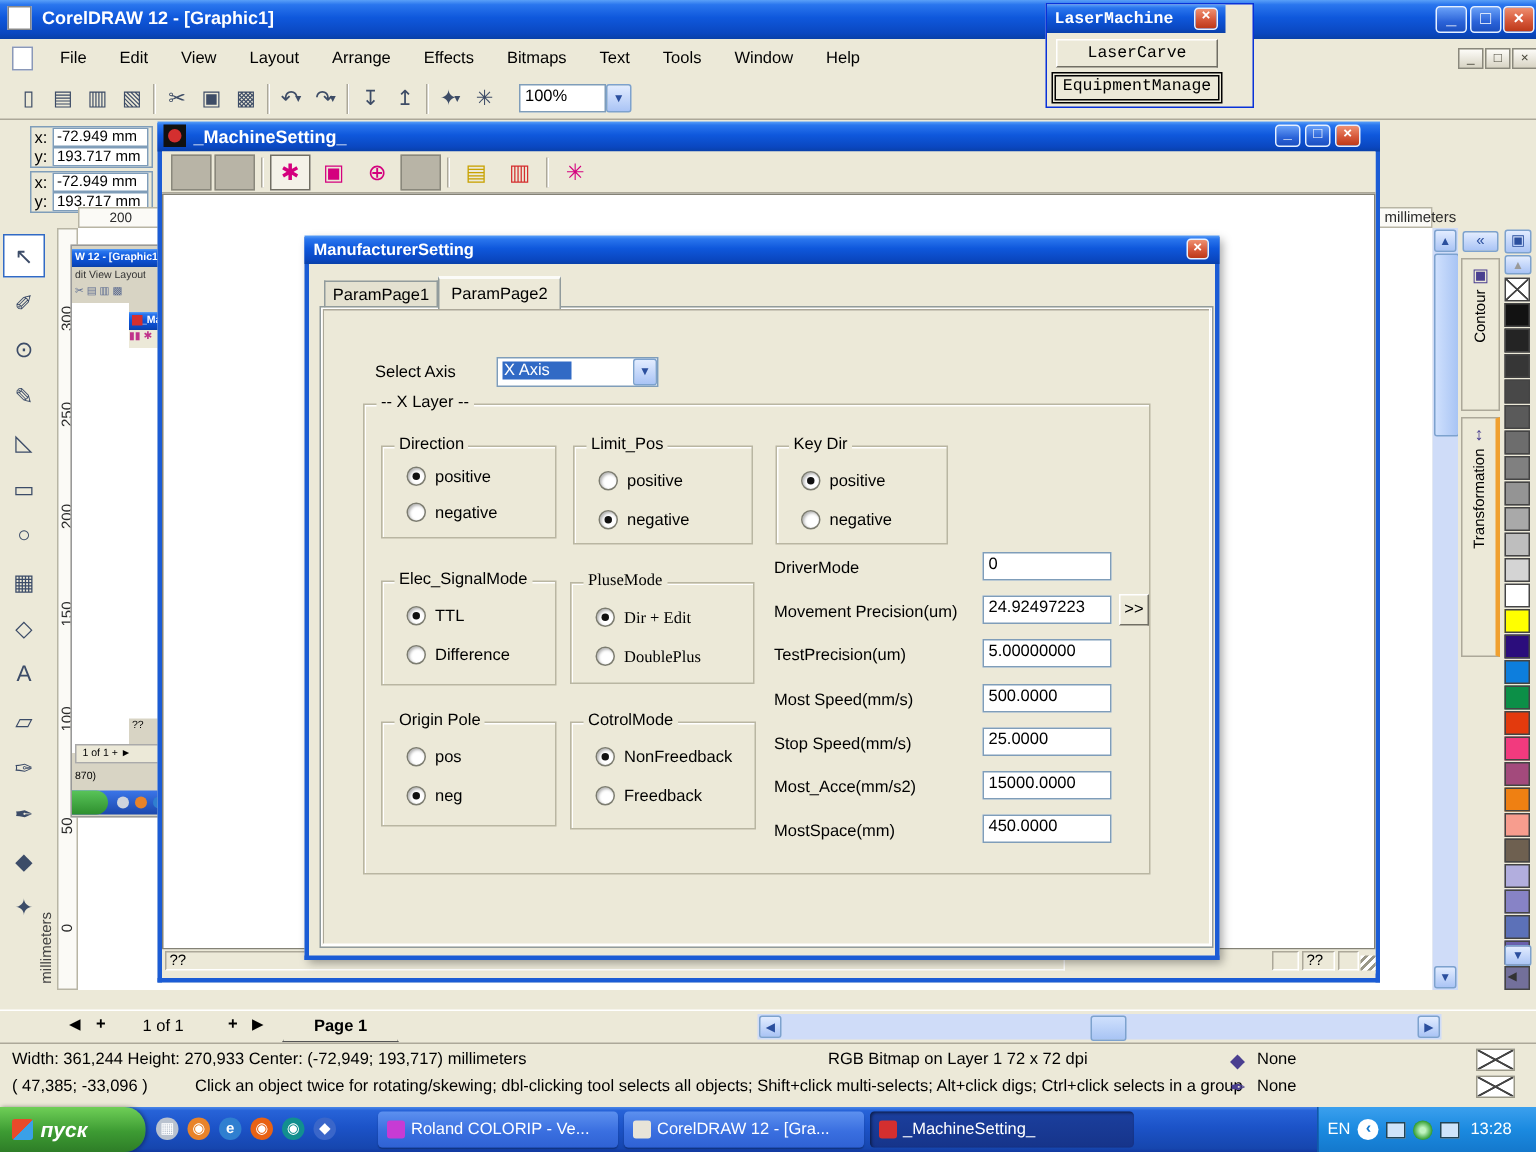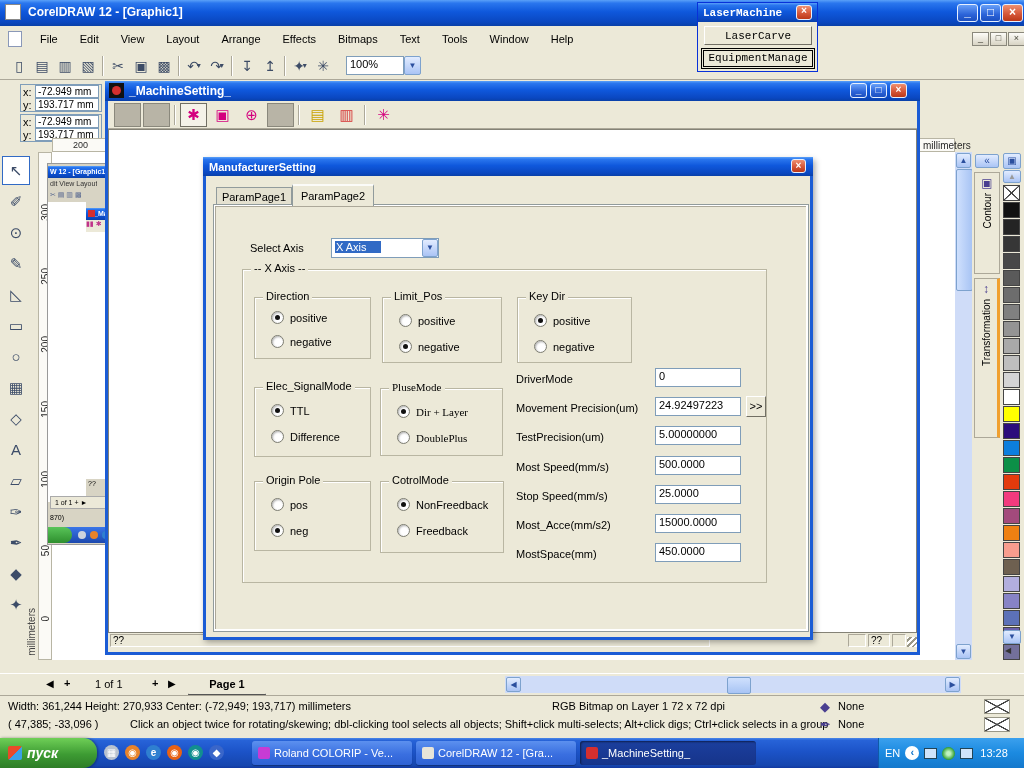--- a/index.html
+++ b/index.html
@@ -366,21 +366,21 @@
     <div class="a xtab" style="left:86px;top:26px;width:82px;height:22px;line-height:20px;border-top:2px solid #fbfbf8;z-index:2;">ParamPage2</div>
     <div class="a tabpanel" style="left:8px;top:47px;width:592px;height:424px;"></div>
 
     <span class="a" style="left:44px;top:84px;">Select Axis</span>
     <div class="a tb" style="left:125px;top:80px;width:108px;height:20px;padding:2px 3px;">
       <span style="background:#316ac5;color:#fff;padding:0 14px 0 1px;">X Axis</span>
     </div>
     <div class="a sbtn" style="left:216px;top:81px;width:16px;height:18px;line-height:16px;">▼</div>
 
     <div class="a grp" style="left:36px;top:111px;width:523px;height:312px;">
-      <span class="grp-title">-- X Axis --</span>
+      <span class="grp-title">-- X Layer --</span>
     </div>
 
     <div class="a grp" style="left:48px;top:139px;width:115px;height:60px;">
         <span class="grp-title">Direction</span>
         <div class="radio-row" style="top: 13px;">
           <span class="radio on"></span>
           <span>positive</span>
         </div>
         <div class="radio-row" style="top: 37px;">
           <span class="radio"></span>
@@ -417,21 +417,21 @@
         </div>
         <div class="radio-row" style="top: 42px; align-items: flex-end;">
           <span class="radio"></span>
           <span>Difference</span>
         </div>
       </div>
     <div class="a grp" style="left:174px;top:230px;width:121px;height:66px;font-family:Liberation Serif, serif;">
         <span class="grp-title">PluseMode</span>
         <div class="radio-row" style="top: 16px;">
           <span class="radio on"></span>
-          <span>Dir + Layer</span>
+          <span>Dir + Edit</span>
         </div>
         <div class="radio-row" style="top: 42px;">
           <span class="radio"></span>
           <span>DoublePlus</span>
         </div>
       </div>
     <div class="a grp" style="left:174px;top:323px;width:122px;height:70px;">
         <span class="grp-title">CotrolMode</span>
         <div class="radio-row" style="top: 16px;">
           <span class="radio on"></span>
@@ -466,21 +466,21 @@
         <div class="a tb" style="left: 449px; top: 298px; width: 86px; height: 19px; pointer-events: auto;">500.0000</div>
         <span class="a" style="left: 310px; top: 332px;">Stop Speed(mm/s)</span>
         <div class="a tb" style="left: 449px; top: 327px; width: 86px; height: 19px; pointer-events: auto;">25.0000</div>
         <span class="a" style="left: 310px; top: 361px;">Most_Acce(mm/s2)</span>
         <div class="a tb" style="left: 449px; top: 356px; width: 86px; height: 19px; pointer-events: auto;">15000.0000</div>
         <span class="a" style="left: 310px; top: 390px;">MostSpace(mm)</span>
         <div class="a tb" style="left: 449px; top: 385px; width: 86px; height: 19px; pointer-events: auto;">450.0000</div>
       </div>
   </div>
 
-  <div class="a" style="left:697px;top:2px;width:121px;height:70px;border:1px solid #0831d9;background:#ece9d8;box-sizing:border-box;z-index:9;">
+  <div class="a" style="left:697px;top:2px;width:139px;height:70px;border:1px solid #0831d9;background:#ece9d8;box-sizing:border-box;z-index:9;">
     <div class="a titlebar" style="left:0;top:0;width:119px;height:19px;padding-left:5px;box-sizing:border-box;font-size:11px;font-family:'Liberation Mono','DejaVu Sans Mono',monospace;">
       <span>LaserMachine</span>
       <span class="a wbtn small close" style="left:98px;top:2px;width:16px;height:15px;line-height:12px;">×</span>
     </div>
     <div class="a btn3d" style="left:6px;top:23px;width:108px;height:19px;line-height:18px;font-family:'Liberation Mono','DejaVu Sans Mono',monospace;font-size:11px;">LaserCarve</div>
     <div class="a btn3d" style="left:3px;top:45px;width:114px;height:21px;line-height:19px;font-family:'Liberation Mono','DejaVu Sans Mono',monospace;font-size:11px;outline:1px solid #000;outline-offset:-3px;border-color:#000;">EquipmentManage</div>
   </div>
 
   <div class="a" style="left:0;top:673px;width:1024px;height:22px;background:#ece9d8;border-top:1px solid #fff;">
     <span class="a" style="left:46px;top:4px;font-size:10px;">◀</span>

